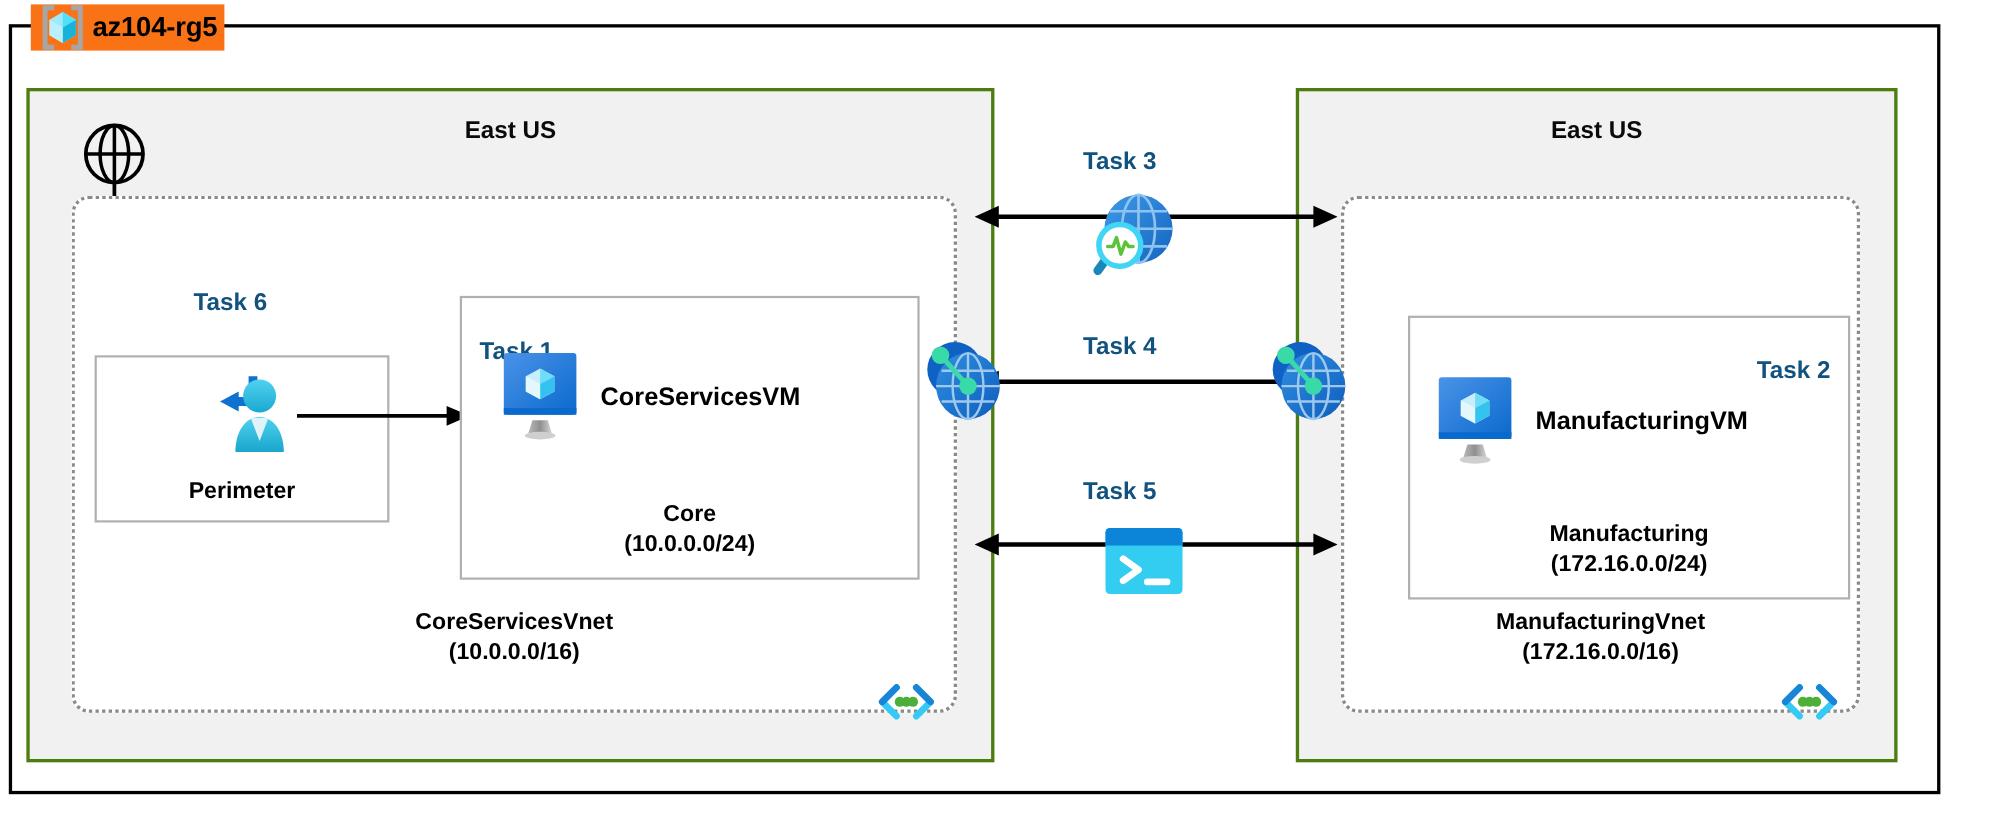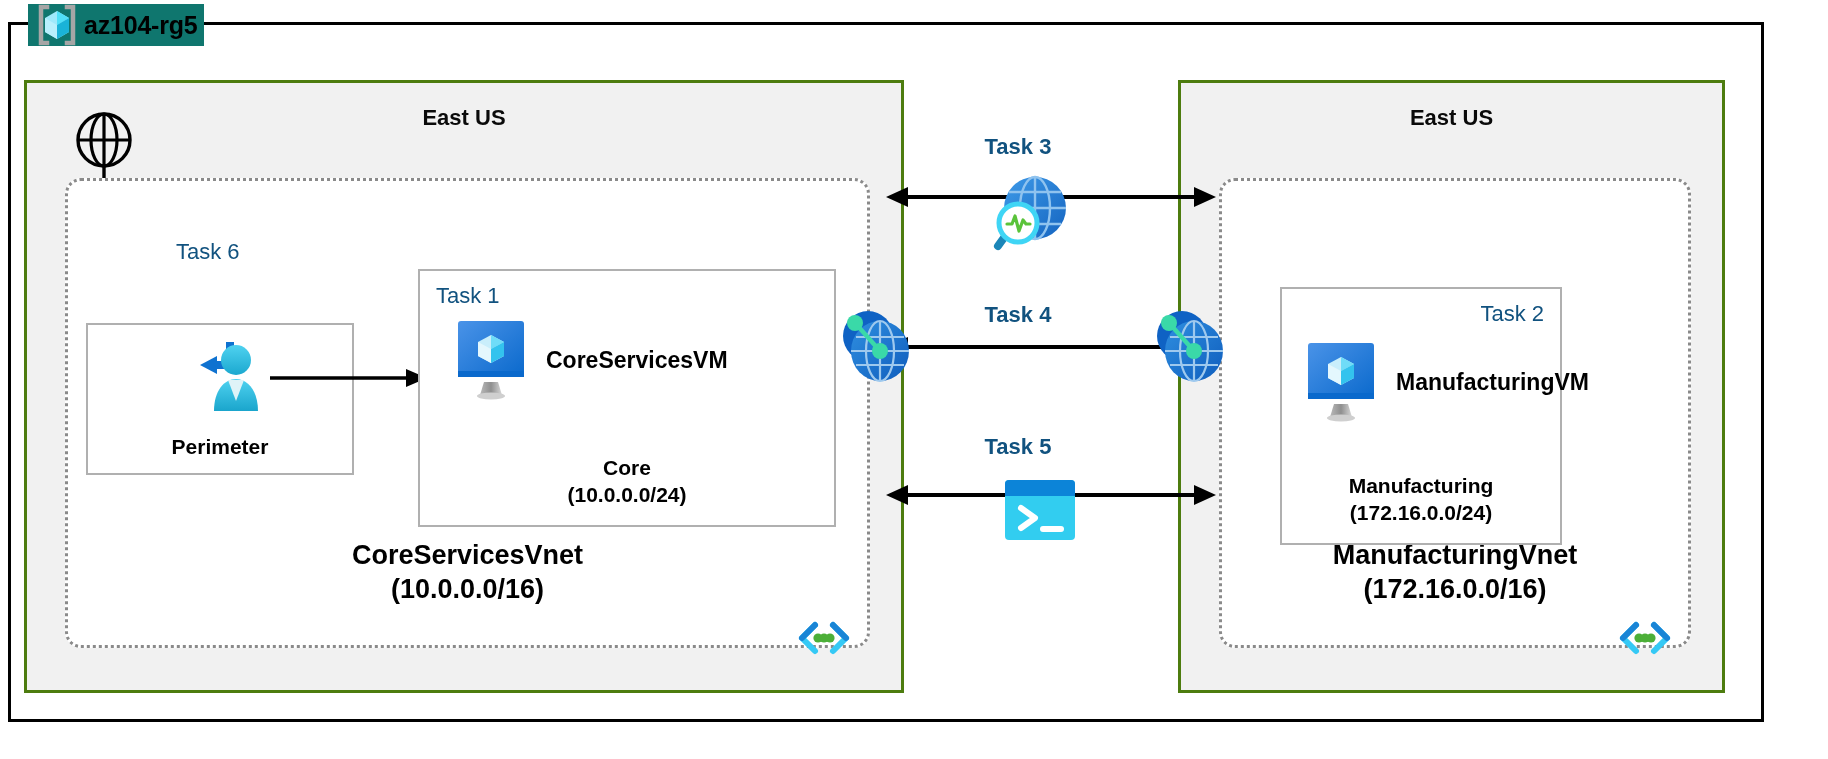--- a/index.html
+++ b/index.html
@@ -22,21 +22,21 @@
     width: 1756px; height: 700px;
     border: 3px solid #000000;
     box-sizing: border-box;
     background: #ffffff;
   }
   
   .rg-title-mask {
     position: absolute;
     left: 28px; top: 4px;
     height: 42px;
-    background: #0f766e;
+    background: #f97316;
     display: flex; align-items: center;
     padding: 0 6px;
     z-index: 4;
   }
   .rg-title-text {
     font-size: 25px; font-weight: bold; color: #000000;
     letter-spacing: -0.2px;
     white-space: nowrap;
   }
   .rg-icon { width: 46px; height: 46px; margin-right: 4px; flex: none; }
@@ -62,48 +62,49 @@
     background: #ffffff;
     border: 3px dotted #8a8a8a;
     border-radius: 16px;
     box-sizing: border-box;
   }
   .vnet-left  { left: 38px; top: 95px; width: 805px; height: 470px; }
   .vnet-right { left: 38px; top: 95px; width: 472px; height: 470px; }
   .vnet-label {
     position: absolute; left: 0; right: 0;
     text-align: center;
-    font-size: 27px; font-weight: bold; color: #000;
+    font-size: 21px; font-weight: bold; color: #000;
     line-height: 1.28;
   }
   .vnet-label-left  { bottom: 38px; }
   .vnet-label-right { bottom: 38px; }
 
   
   .subnet-code-icon {
     position: absolute; right: 14px; bottom: -16px;
     width: 58px; height: 46px;
   }
 
   
   .subnet {
     position: absolute;
     border: 2px solid #b0b0b0;
     box-sizing: border-box;
     background: #ffffff;
   }
   .subnet-perimeter    { left: 18px;  top: 142px; width: 268px; height: 152px; }
   .subnet-core         { left: 350px; top: 88px;  width: 418px; height: 258px; }
-  .subnet-manufacturing{ left: 58px;  top: 106px; width: 282px; height: 258px; }
+  .subnet-manufacturing{ left: 58px;  top: 106px; width: 402px; height: 258px; }
 
   .task-label {
     position: absolute;
-    font-size: 22px; font-weight: normal;
+    font-size: 22px; font-weight: bold;
     color: #11527f;
     white-space: nowrap;
+    margin-top: 23px;
   }
 
   .subnet-caption {
     position: absolute; left: 0; right: 0;
     text-align: center;
     font-size: 21px; font-weight: bold; color: #000;
     line-height: 1.28;
   }
 
   

